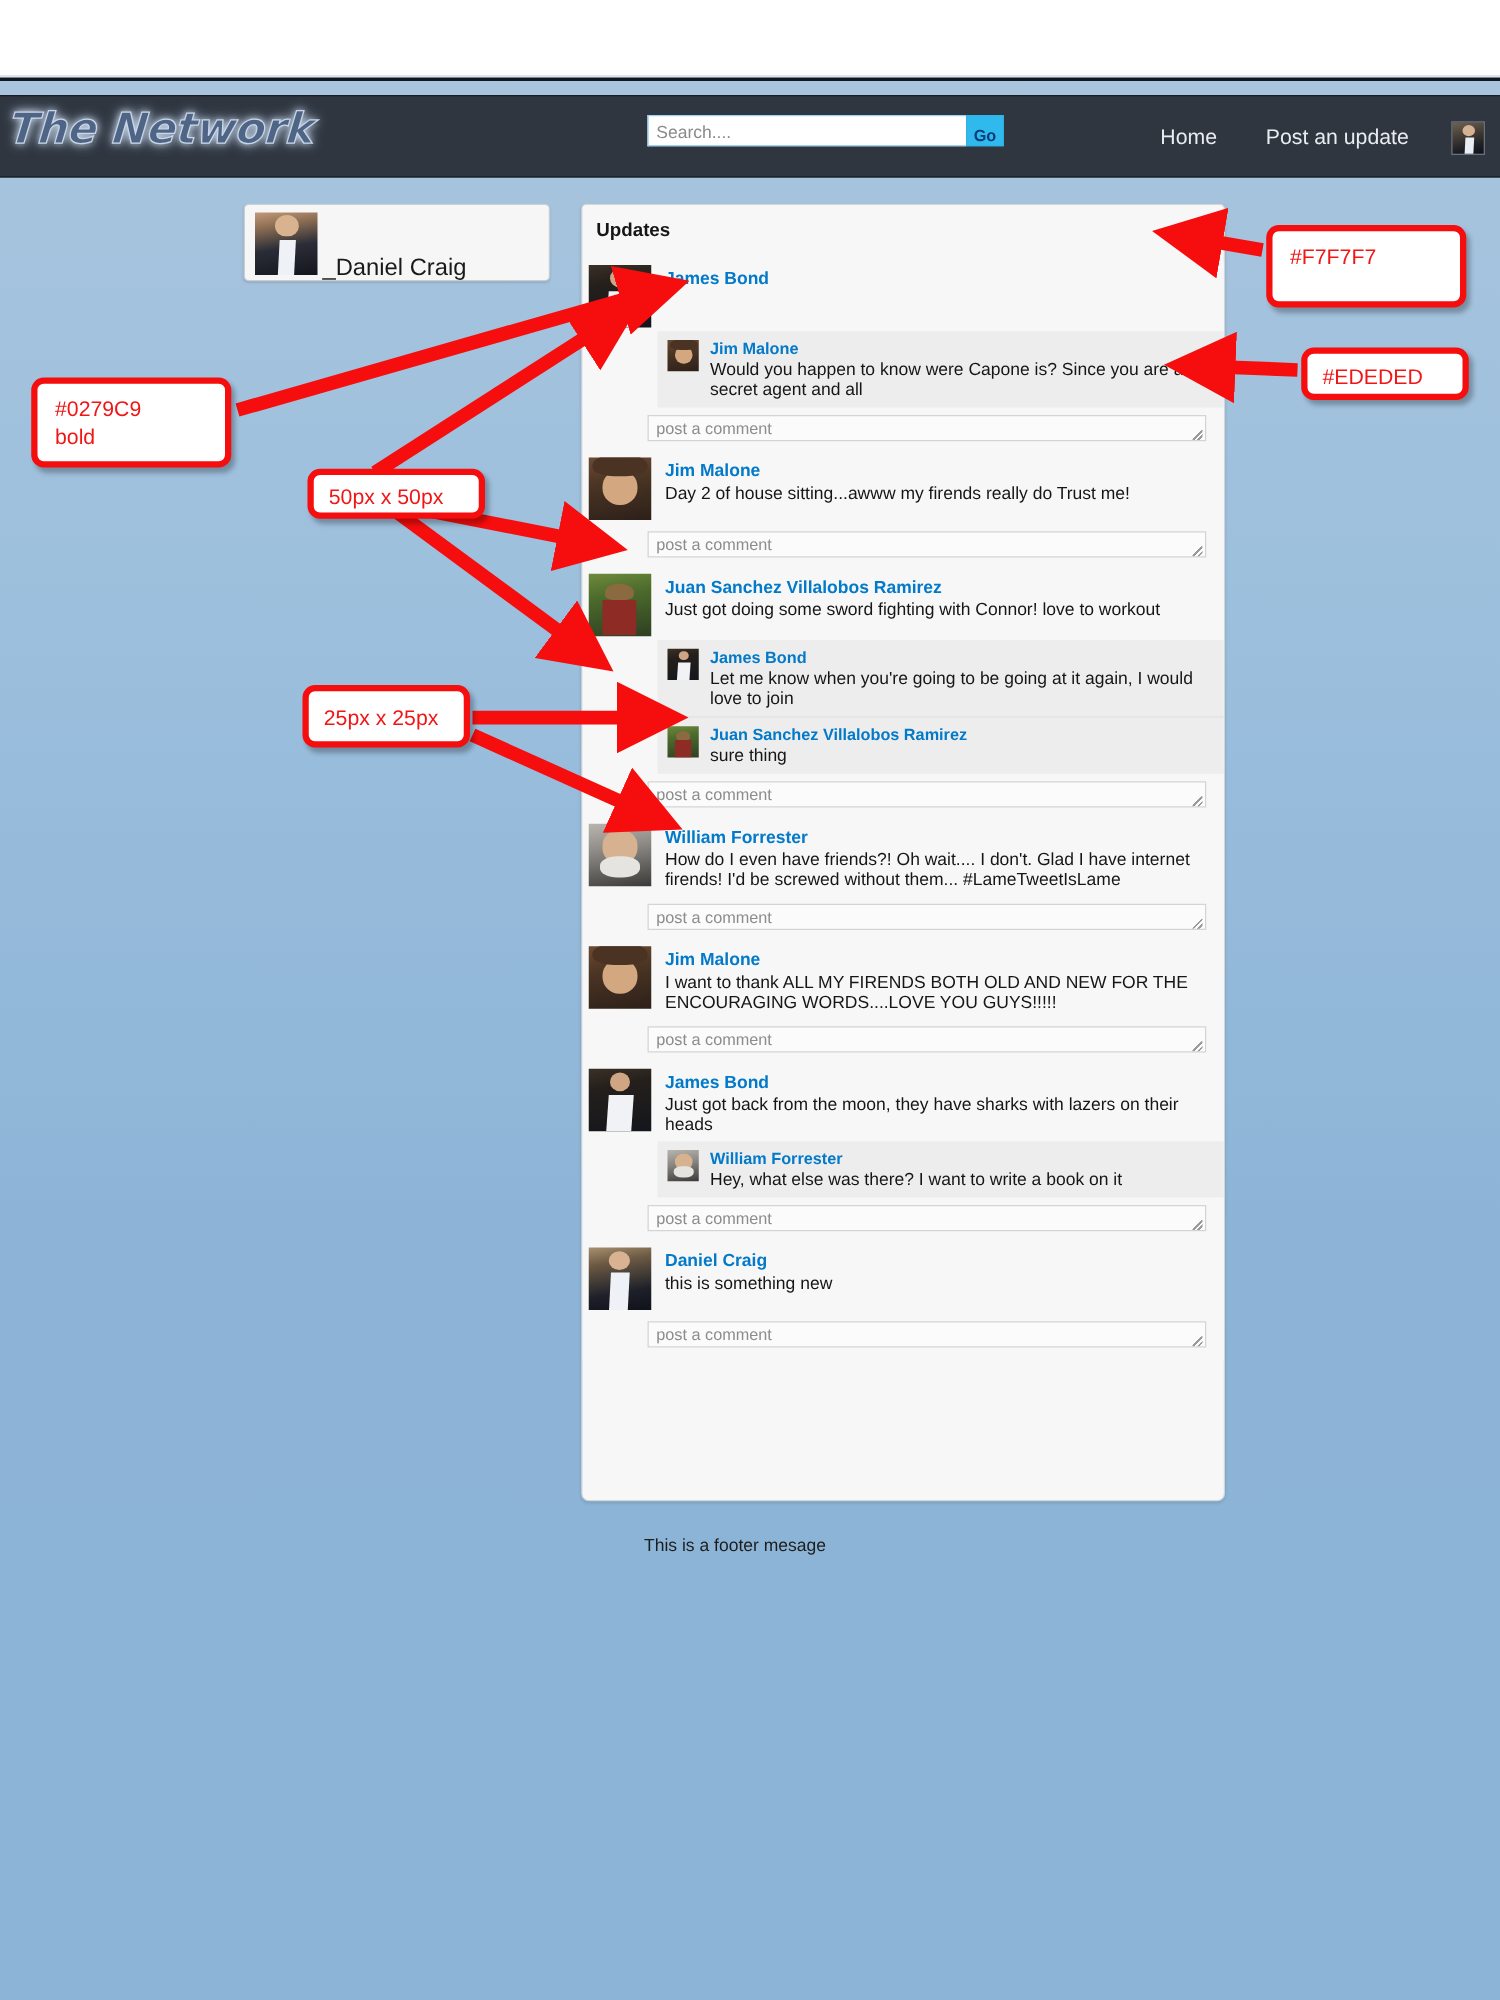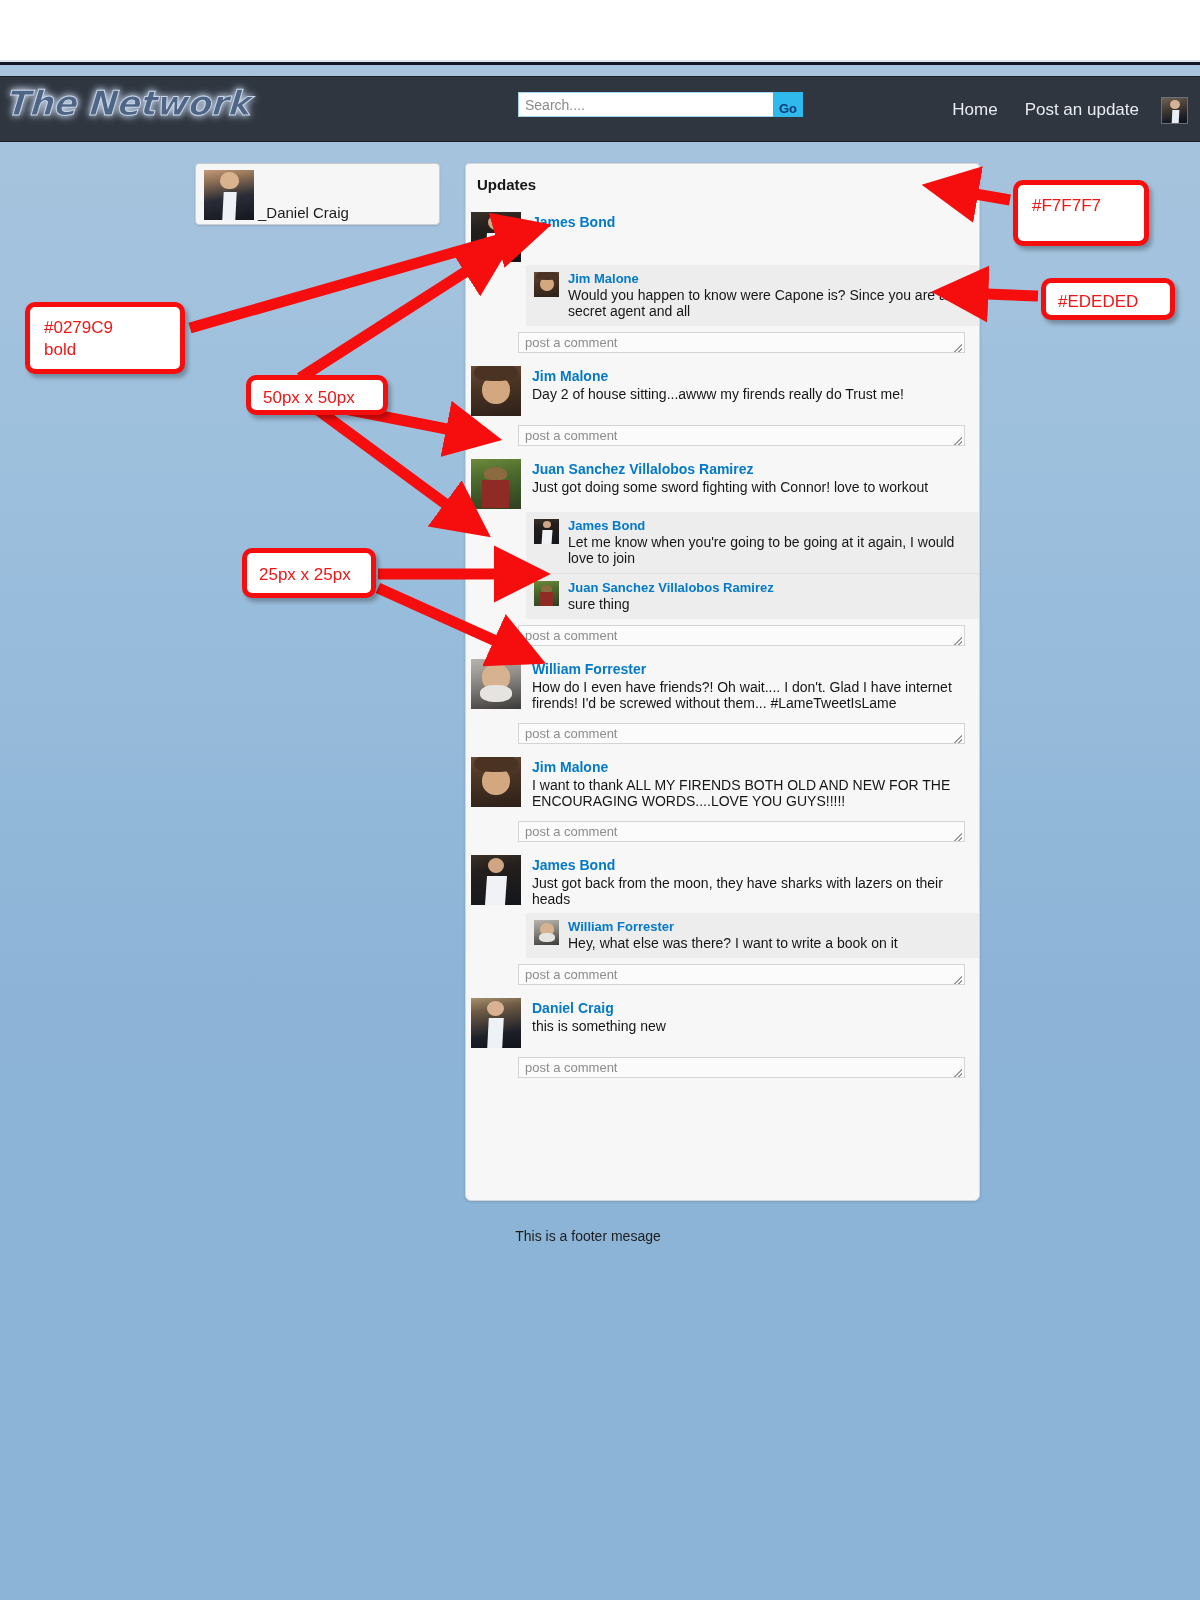--- a/index.html
+++ b/index.html
@@ -48,21 +48,21 @@
     font-family:"Liberation Sans", sans-serif; font-size:14px; color:#3a3a3a;
     padding:0 6px;
   }
   #search-input::placeholder { color:#8a8a8a; }
   #go-btn {
     width:30px; height:25px; border:1px solid #2fb6e8;
     background:#2fb9ec; color:#0a3c7a;
     font-family:"Liberation Sans", sans-serif; font-size:13px; font-weight:bold;
     cursor:pointer; line-height:23px; text-align:center; padding:4px;
   }
-  #nav { position:absolute; right:12px; top:0; height:66px; display:flex; align-items:center; gap:5px; }
+  #nav { position:absolute; right:12px; top:0; height:66px; display:flex; align-items:center; gap:17px; }
   .nav-link {
     color:#e9ecf1; font-size:17px; text-decoration:none;
     padding:0 11px; white-space:nowrap;
   }
   #nav-avatar {
     width:27px; height:27px; margin-left:6px;
     background:linear-gradient(165deg,#6e6255 0%,#4a4138 35%,#1d1f26 75%,#10121a 100%);
     border:1px solid #6a7078; position:relative; overflow:hidden;
   }
   #nav-avatar::before { content:""; position:absolute; left:8px; top:2px; width:10px; height:9px;
@@ -79,21 +79,21 @@
   #user-card-avatar {
     position:absolute; left:8px; top:6px; width:50px; height:50px;
     background:linear-gradient(170deg,#c29a79 0%,#8e6f54 22%,#2a2d37 55%,#14161e 100%);
     overflow:hidden;
   }
   #user-card-avatar::before { content:""; position:absolute; left:16px; top:2px; width:19px; height:17px;
     border-radius:50% 50% 45% 45%; background:#d9b290; }
   #user-card-avatar::after { content:""; position:absolute; left:19px; top:22px; width:13px; height:28px;
     background:#eef2f7; transform:skewX(-3deg); }
   #user-card-name {
-    position:absolute; left:62px; top:40px; font-size:15px; color:#1a1a1a; white-space:nowrap;
+    position:absolute; left:62px; top:40px; font-size:19px; color:#1a1a1a; white-space:nowrap;
   }
 
   
   #updates-panel {
     position:absolute; left:465px; top:163px; width:515px; height:1038px;
     background:#f7f7f7; border:1px solid #d2d6da; border-radius:4px 4px 6px 6px;
     box-shadow:0 1px 3px rgba(0,0,0,.14);
     overflow:hidden;
   }
   #updates-title {
@@ -178,21 +178,21 @@
   #footer-text span { position:relative; left:-12px; }
 
   
   #annotations { position:absolute; left:0; top:0; width:1200px; height:1600px; pointer-events:none; }
   .callout {
     position:absolute; background:#ffffff; border:5px solid #f60d0d; border-radius:10px;
     color:#f11515; font-size:17px; line-height:22px; padding:10px 14px;
     box-shadow:3px 4px 4px rgba(0,0,0,.28);
     font-family:"Liberation Sans", sans-serif;
   }
-  #cal-f7   { left:1013px; top:180px;  width:136px; height:66px; }
+  #cal-f7   { left:1013px; top:180px;  width:160px; height:66px; }
   #cal-eded { left:1041px; top:278px;  width:134px; height:42px; padding:8px 12px; }
   #cal-blue { left:25px;   top:302px;  width:160px; height:72px; }
   #cal-50   { left:246px;  top:375px;  width:142px; height:40px; padding:7px 12px; }
   #cal-25   { left:242px;  top:548px;  width:134px; height:50px; padding:11px 12px; }
   #anno-svg { position:absolute; left:0; top:0; }
 </style>
 </head>
 <body>
 
 <div id="top-strip"></div>

